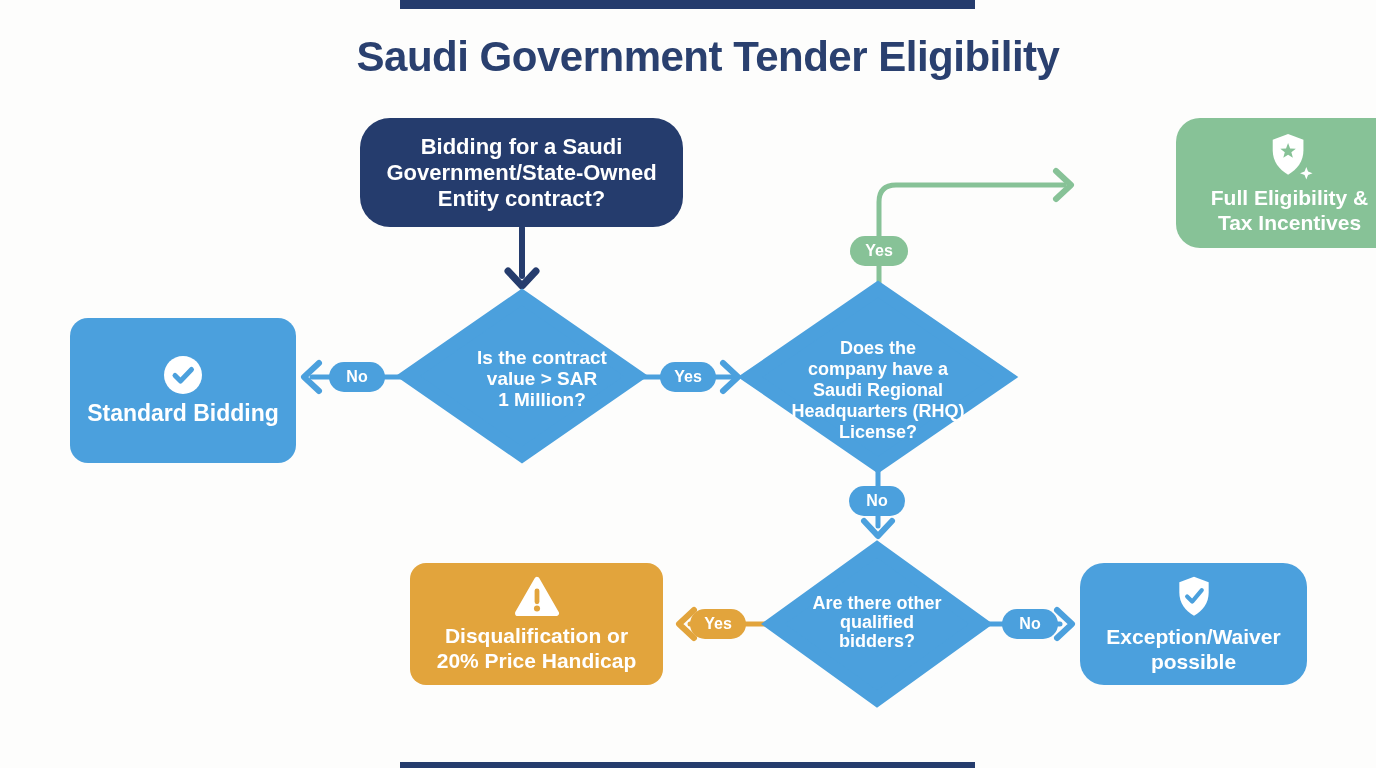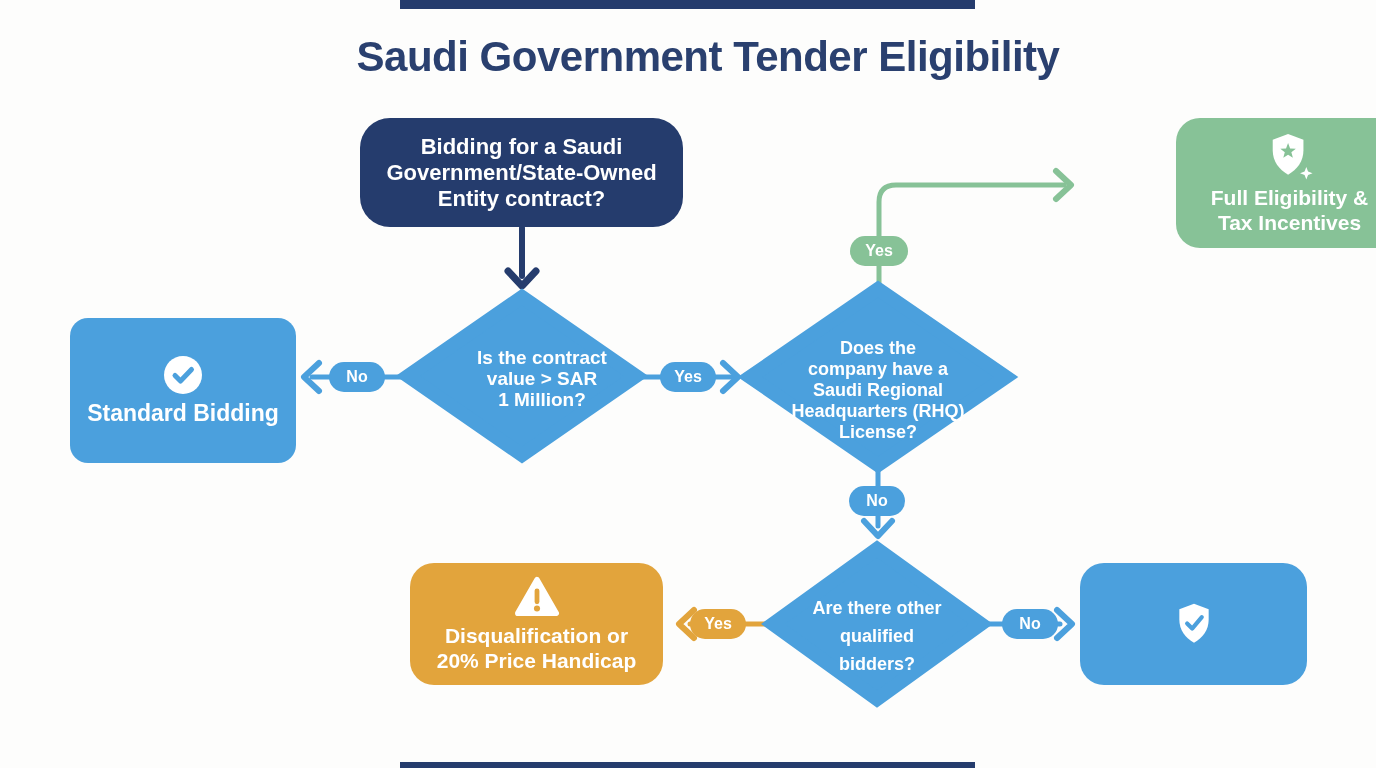--- a/index.html
+++ b/index.html
@@ -40,35 +40,35 @@
   }
   .outcome-standard .label{font-size:23px;line-height:26px;}
   .outcome-full{
     left:1128px;top:118px;width:227px;height:130px;background:var(--green);
     border-radius:24px;
     margin-left:48px;
   }
   .outcome-full .label{font-size:21px;line-height:25px;}
   .outcome-disq{
     left:410px;top:563px;width:253px;height:122px;background:var(--orange);
-    border-radius:24px;
+    border-radius:16px;
   }
   .outcome-disq .label{font-size:21px;line-height:25px;}
   .outcome-exception{
     left:1080px;top:563px;width:227px;height:122px;background:var(--blue);
     border-radius:24px;
   }
   .outcome-exception .label{font-size:21px;line-height:25px;}
   .diamond-label{
     position:absolute;color:#fff;font-weight:bold;text-align:center;
     white-space:pre-line;
   }
   .dlabel-1{left:422px;top:347px;width:240px;font-size:19px;line-height:21px;}
   .dlabel-2{left:748px;top:323px;width:260px;font-size:18px;line-height:21px;margin-top:15px;}
-  .dlabel-3{left:767px;top:594px;width:220px;font-size:18px;line-height:28px;}
+  .dlabel-3{left:767px;top:594px;width:220px;font-size:18px;line-height:19px;}
   .pill{
     position:absolute;display:flex;align-items:center;justify-content:center;
     color:#fff;font-weight:bold;font-size:16px;border-radius:999px;
   }
   .pill-blue{background:var(--blue);}
   .pill-green{background:var(--green);}
   .pill-orange{background:var(--orange);}
   .pill-d1-no{left:329px;top:362px;width:56px;height:30px;}
   .pill-d1-yes{left:660px;top:362px;width:56px;height:30px;}
   .pill-d2-yes{left:850px;top:236px;width:58px;height:30px;}
@@ -177,20 +177,22 @@
     </svg>
     <span class="label">Disqualification or
 20% Price Handicap</span>
   </div>
 
   <div class="node outcome outcome-exception">
     <svg class="icon" width="46" height="44" viewBox="0 0 48 48">
       <path d="M24 2 L40 8 V19 C40 30.5 33.5 39 24 44.5 C14.5 39 8 30.5 8 19 V8 Z" fill="#ffffff"></path>
       <path d="M16.5 23.5 L22 29 L32.5 16.5" fill="none" stroke="#4ba0dd" stroke-width="4.5" stroke-linecap="round" stroke-linejoin="round"></path>
     </svg>
+    <span class="label">Exception/Waiver
+possible</span>
   </div>
 
   <div class="pill pill-blue pill-d1-no">No</div>
   <div class="pill pill-blue pill-d1-yes">Yes</div>
   <div class="pill pill-green pill-d2-yes">Yes</div>
   <div class="pill pill-blue pill-d2-no">No</div>
   <div class="pill pill-orange pill-d3-yes">Yes</div>
   <div class="pill pill-blue pill-d3-no">No</div>
 
   <div class="bar bar-bottom"></div>

